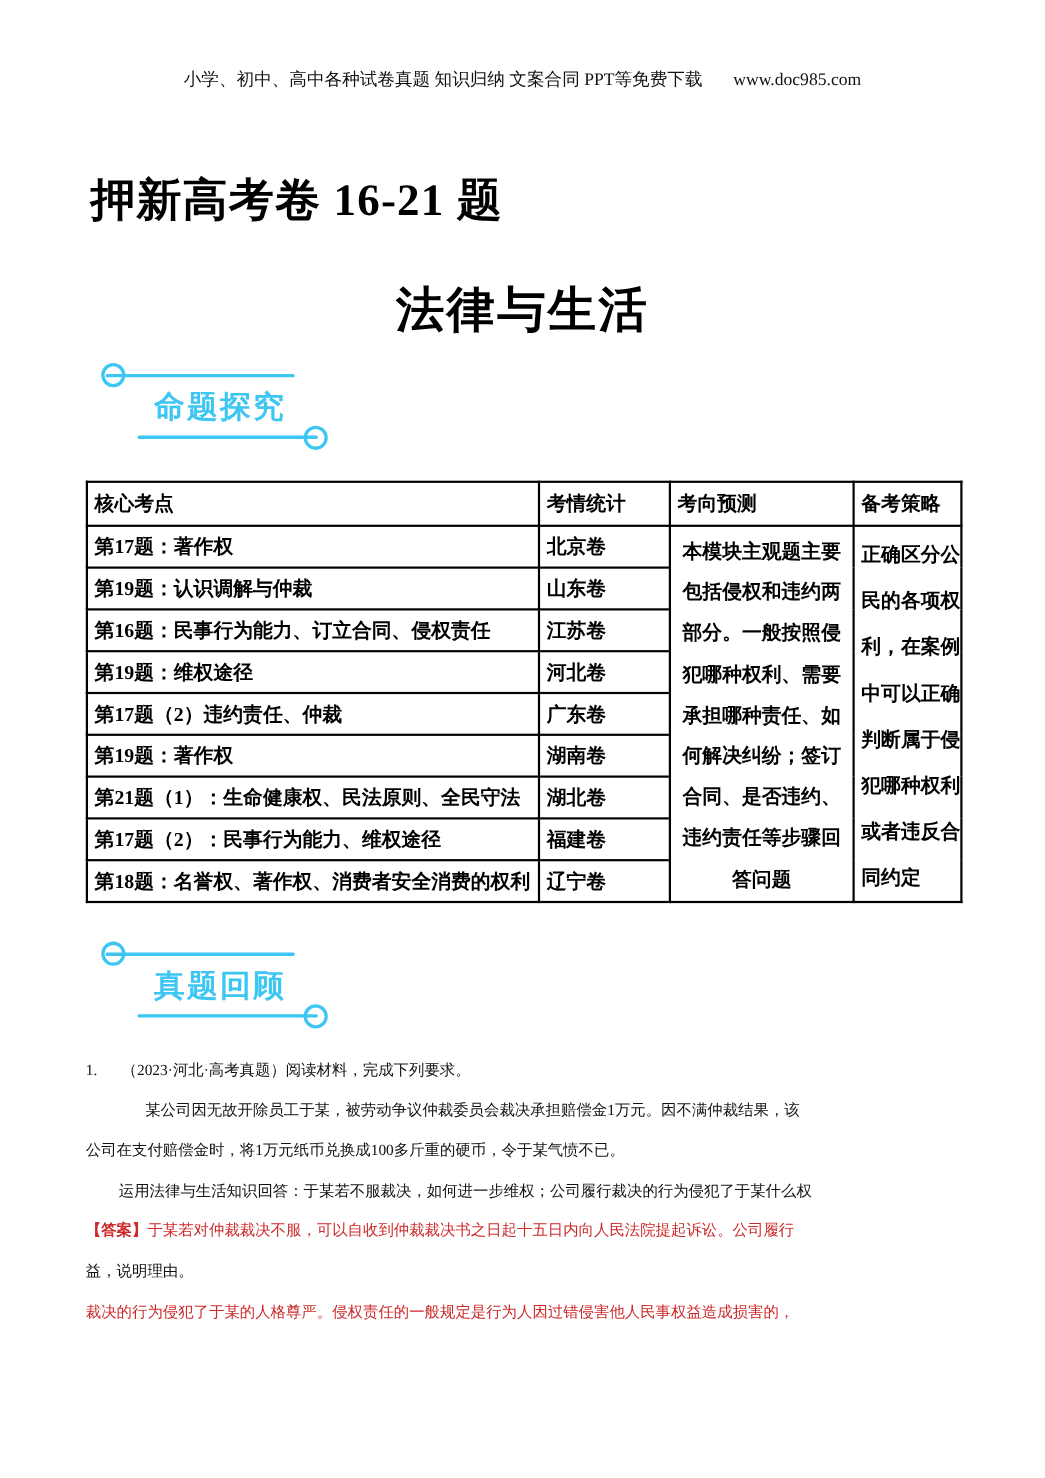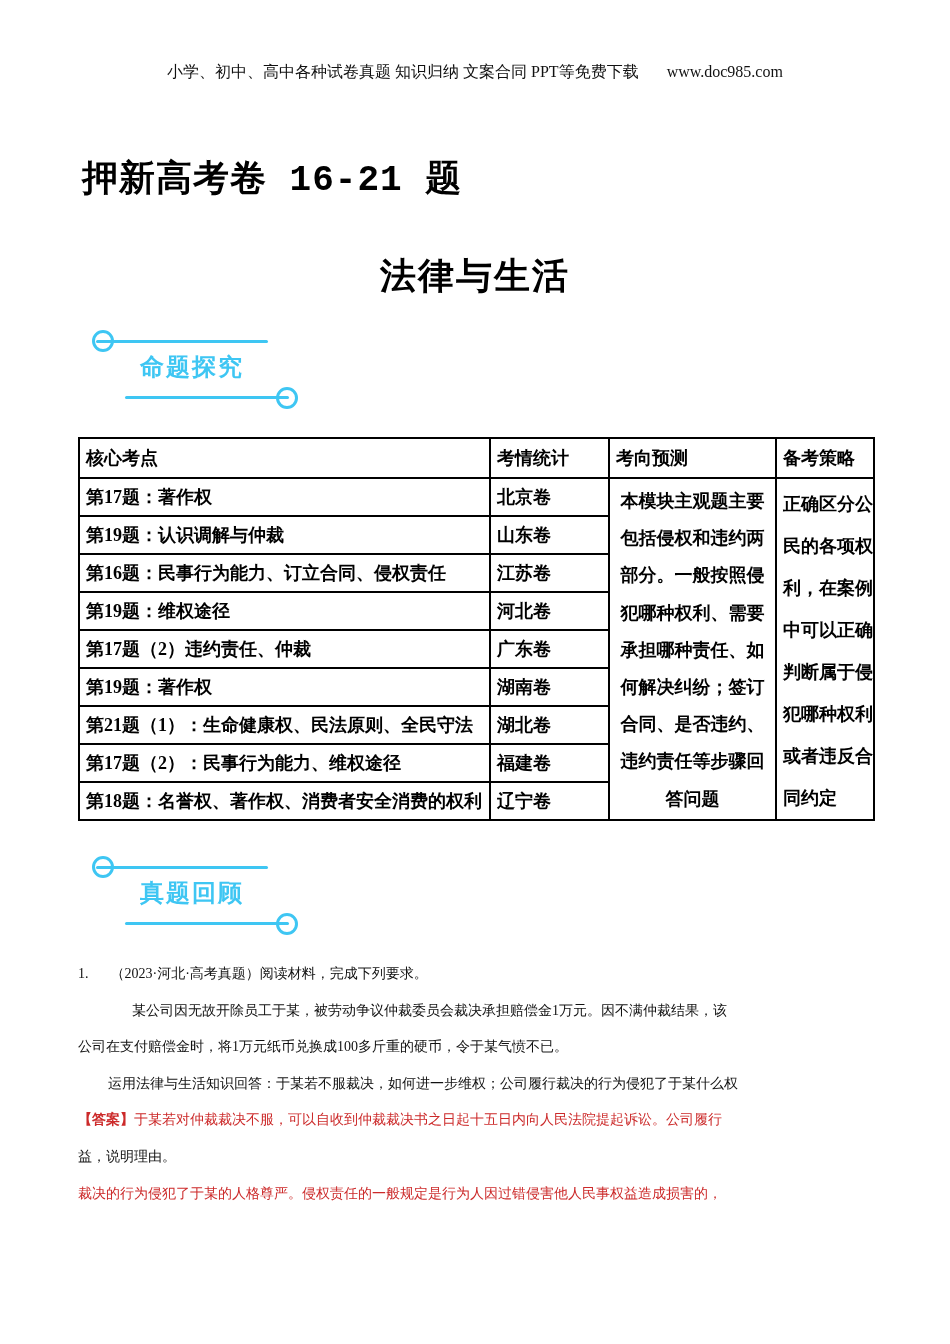--- a/index.html
+++ b/index.html
@@ -12,34 +12,34 @@
   
   .site-header {
     position:absolute; top:62px; left:0; width:100%;
     display:flex; justify-content:center; align-items:baseline; gap:28px;
     font-size:16px; color:#111; white-space:nowrap;
   }
 
   
   .doc-title {
     position:absolute; top:154px; left:82px;
-    font-family:Liberation Mono, monospace; font-weight:bold;
-    font-size:36px; letter-spacing:1px; white-space:nowrap;
+    font-family:Liberation Serif, serif; font-weight:bold;
+    font-size:41px; letter-spacing:1px; white-space:nowrap;
   }
   .doc-subtitle {
     position:absolute; top:252px; left:0; width:100%; text-align:center;
     font-family:"Liberation Sans", sans-serif; font-weight:bold;
-    font-size:36px; letter-spacing:2px;
+    font-size:44px; letter-spacing:2px;
   }
 
   
   .banner { position:absolute; left:92px; width:230px; height:84px; }
   .banner .rule-top   { position:absolute; top:10px;  left:4px;   width:172px; height:3px; border-radius:2px; }
   .banner .ring-left  { position:absolute; top:0;     left:0;     width:16px;  height:16px; border-style:solid; border-width:3px; border-radius:50%; background:transparent; }
-  .banner .label      { position:absolute; top:21px;  left:48px;  font-family:"Liberation Sans", sans-serif; font-weight:bold; font-size:24px; letter-spacing:2px; white-space:nowrap; }
+  .banner .label      { position:absolute; top:21px;  left:48px;  font-family:"Liberation Sans", sans-serif; font-weight:bold; font-size:28px; letter-spacing:2px; white-space:nowrap; }
   .banner .rule-bottom{ position:absolute; top:66px;  left:33px;  width:164px; height:3px; border-radius:2px; }
   .banner .ring-right { position:absolute; top:57px;  left:184px; width:16px;  height:16px; border-style:solid; border-width:3px; border-radius:50%; background:transparent; }
 
   
   .exam-table {
     position:absolute; top:437px; left:78px;
     border-collapse:collapse; table-layout:fixed; width:795px;
   }
   .exam-table th, .exam-table td {
     border:2px solid #000; padding:0 6px;

